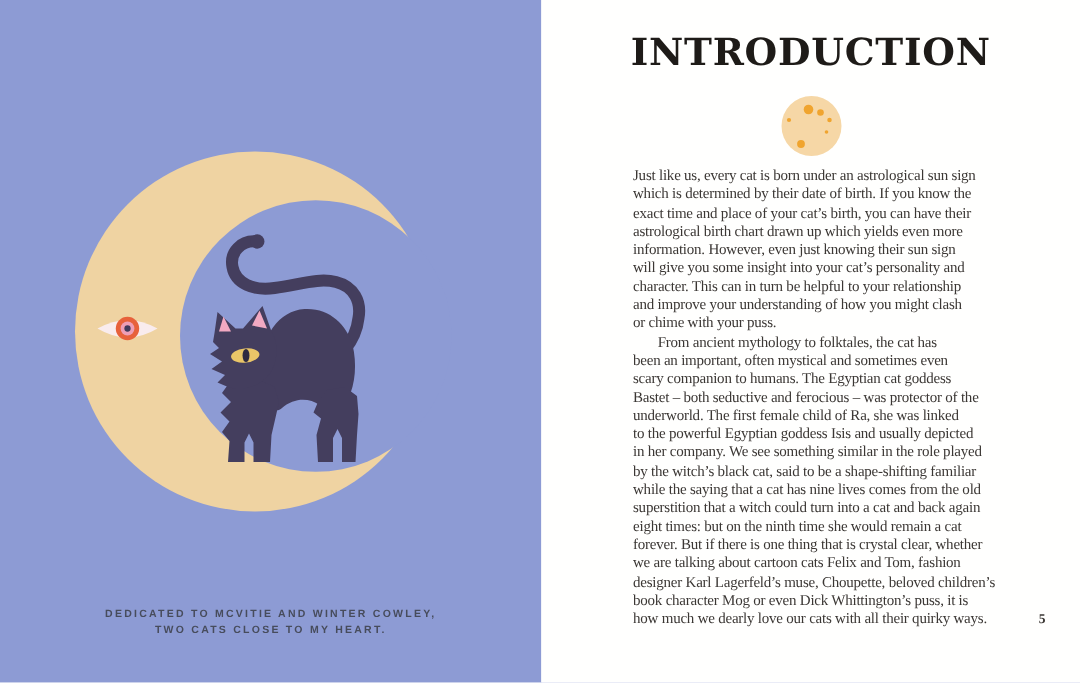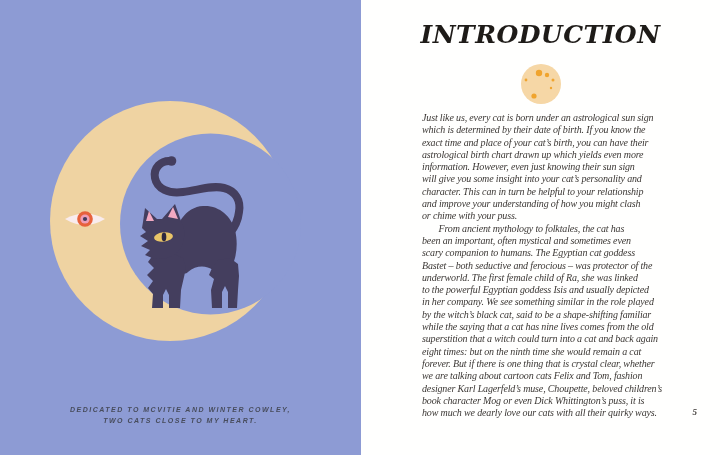--- a/index.html
+++ b/index.html
@@ -1,17 +1,17 @@
 <!DOCTYPE html>
 <html><head>
 <meta charset="utf-8">
 <style>
   html,body{margin:0;padding:0;background:#ffffff;}
   .spread{position:relative;width:720px;height:455px;overflow:hidden;display:flex;
-          font-family:"Liberation Serif",serif;font-style:italic;}
+          font-family:"Liberation Serif",serif;}
   .left-page{position:relative;width:361px;height:455px;flex:0 0 361px;}
   .left-page svg{position:absolute;top:0;left:0;}
   .dedication{position:absolute;top:404px;left:0;width:100%;text-align:center;
               font-family:"Liberation Sans",sans-serif;font-size:7px;font-weight:bold;
               letter-spacing:1.5px;line-height:11px;}
   .right-page{position:relative;flex:1;height:455px;background:#fffffe;}
   .page-title{position:absolute;top:20px;left:0;right:0;margin:0;text-align:center;
               font-family:"DejaVu Serif",serif;font-weight:bold;font-size:25px;
               letter-spacing:0.5px;}
   .small-moon{position:absolute;top:61px;left:50%;transform:translateX(-50%);}

